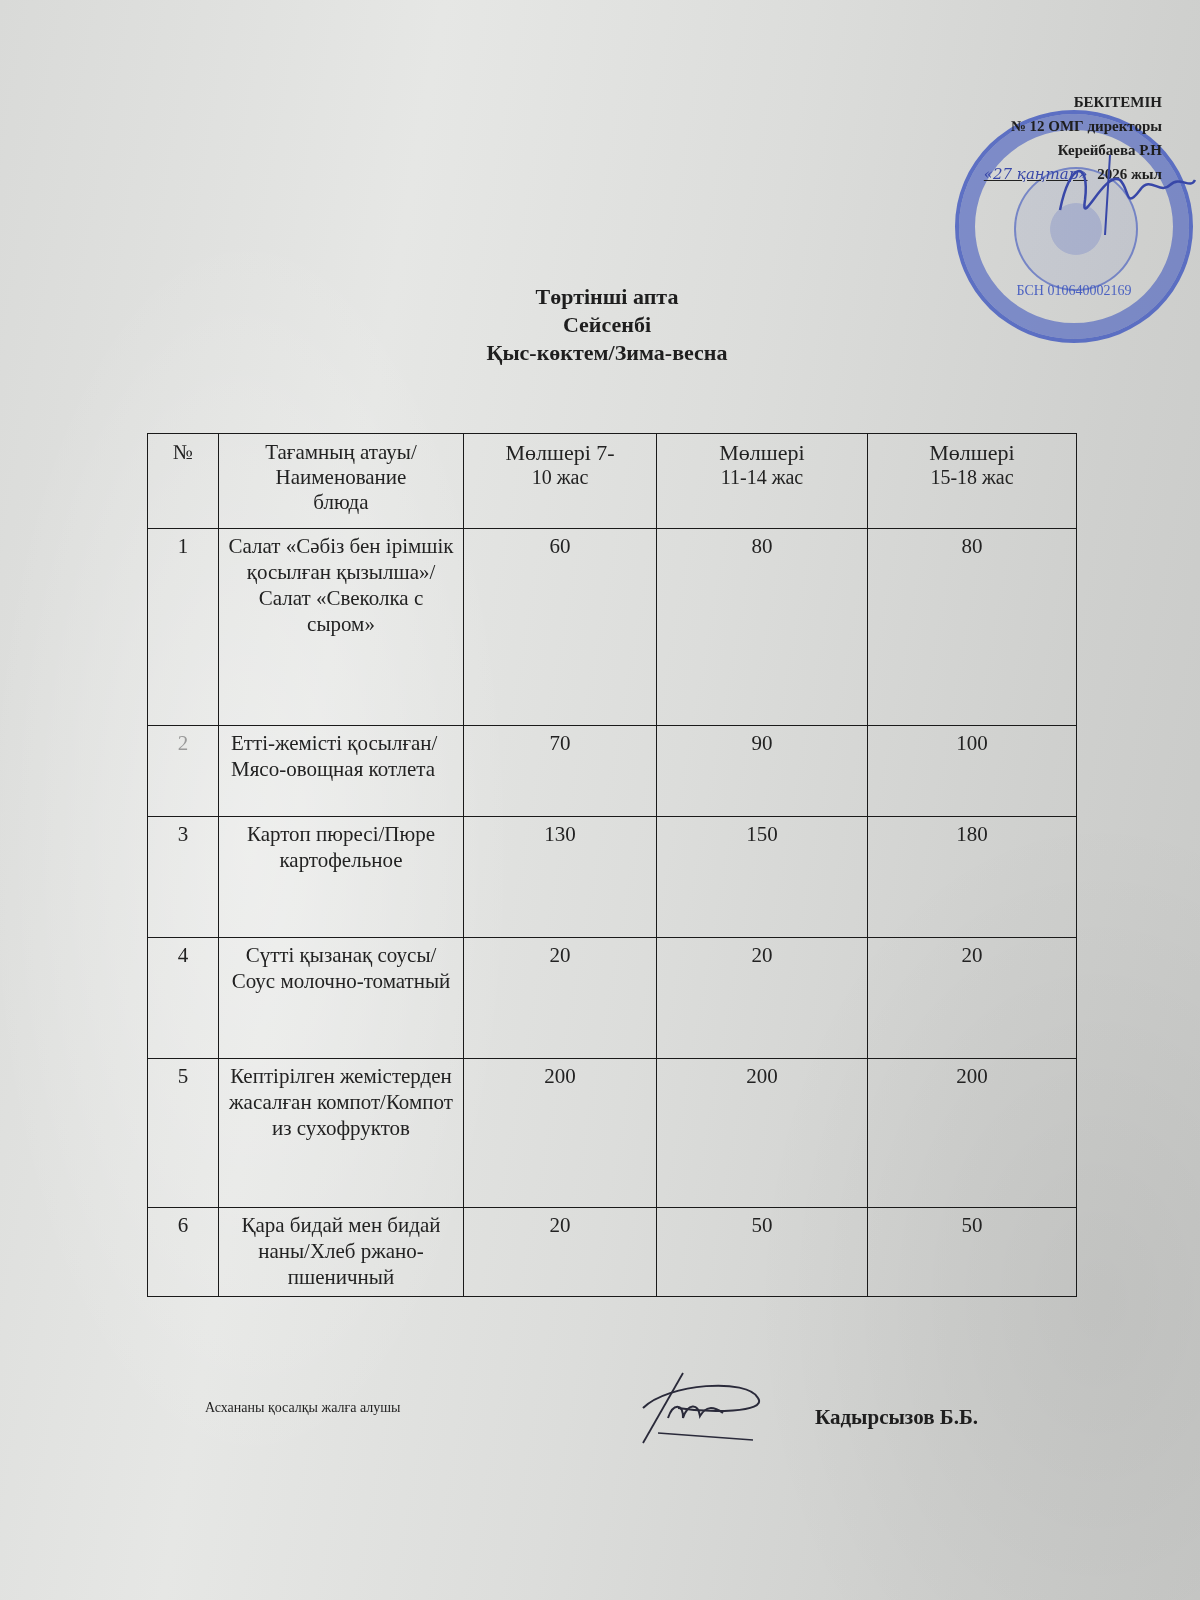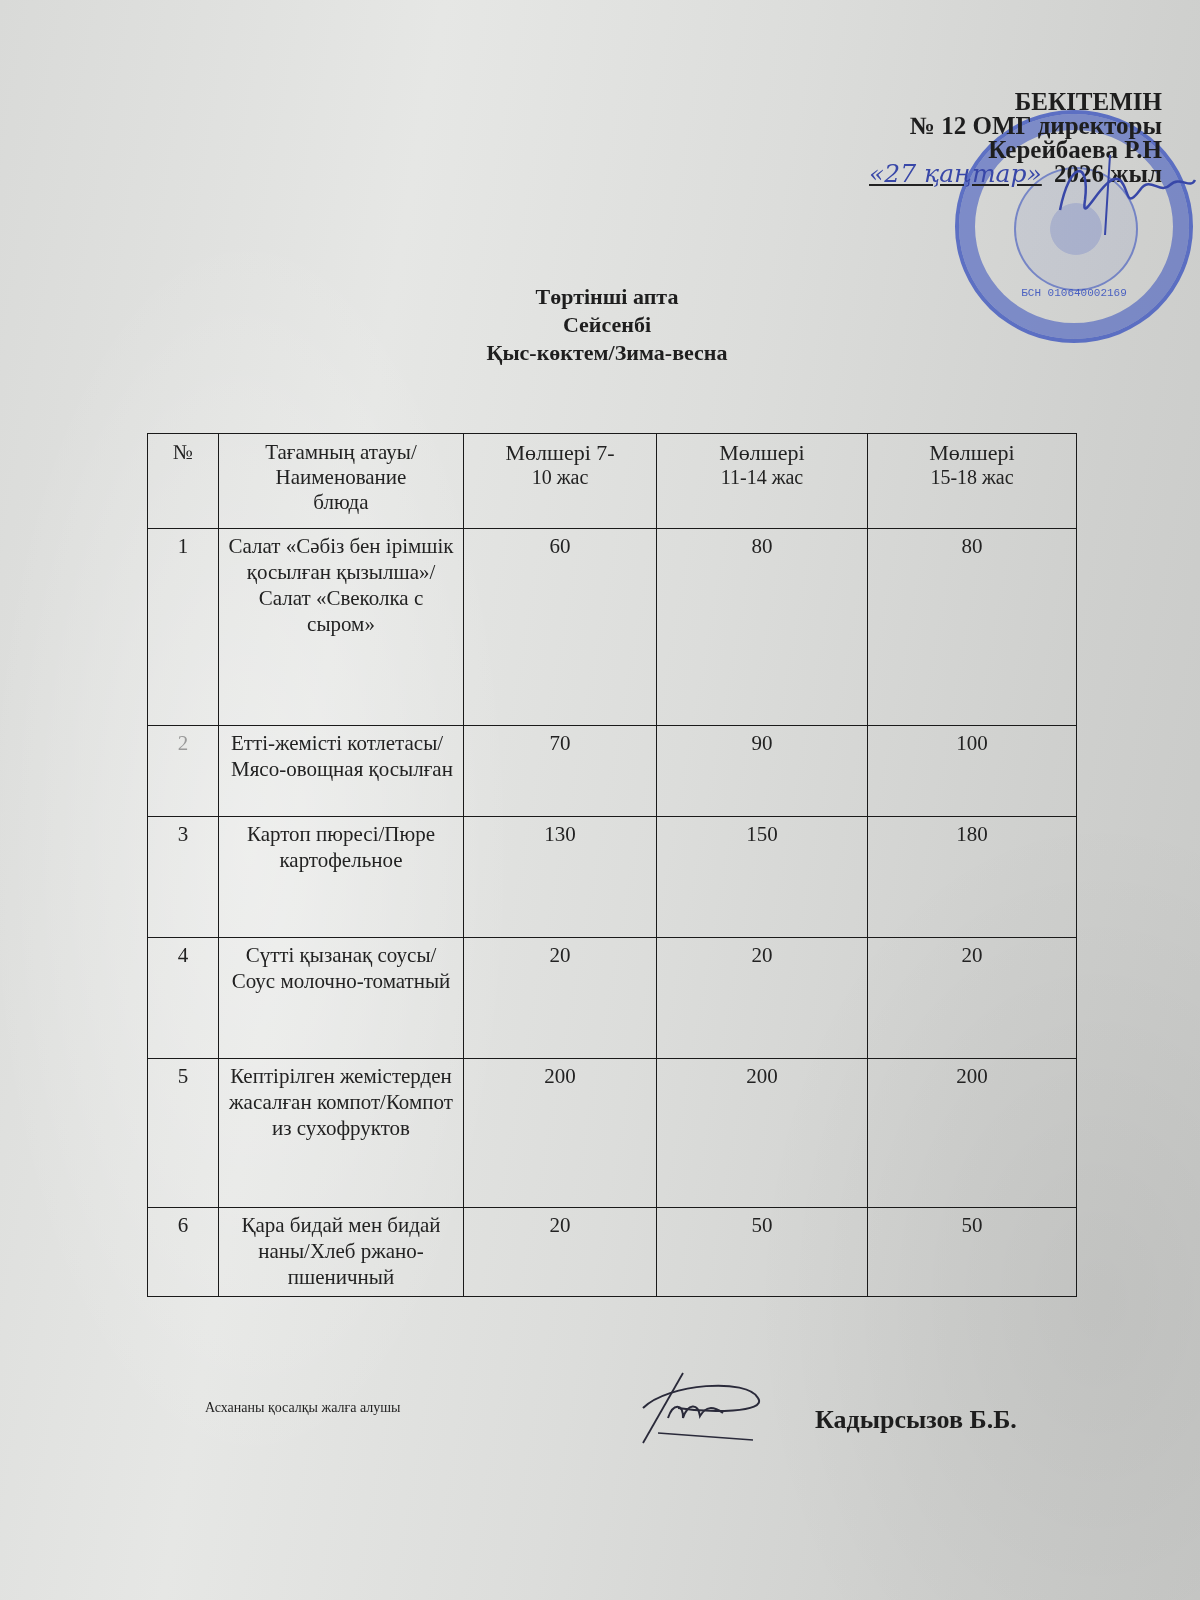--- a/index.html
+++ b/index.html
@@ -23,21 +23,21 @@
         radial-gradient(ellipse 500px 700px at 1100px 1300px, rgba(0,0,0,0.05), rgba(0,0,0,0) 70%);
       pointer-events: none;
     }
     
     .approval {
       position: absolute;
       right: 38px;
       top: 90px;
       text-align: right;
       font-weight: bold;
-      font-size: 25px;
+      font-size: 15px;
       line-height: 24px;
       color: #1e1e1e;
     }
     .approval .date-row .handwrite {
       font-family: "DejaVu Serif", serif;
       font-style: italic;
       font-weight: normal;
       color: #3847a8;
       text-decoration: underline;
       text-decoration-color: #222;
@@ -63,22 +63,22 @@
       border-radius: 50%;
       border: 2px solid rgba(52,78,190,0.55);
       background: radial-gradient(circle, rgba(52,78,190,0.25) 0 30%, rgba(52,78,190,0.08) 31% 100%);
     }
     .stamp-text {
       position: absolute;
       bottom: 40px;
       left: 0;
       right: 0;
       text-align: center;
-      font-family: Liberation Mono, monospace;
-      font-size: 11px;
+      font-family: Liberation Serif, serif;
+      font-size: 14px;
       color: rgba(52,78,190,0.85);
     }
     .director-sign {
       position: absolute;
       left: 1050px;
       top: 150px;
     }
     
     .titles {
       position: absolute;
@@ -143,21 +143,21 @@
       left: 205px;
       font-size: 14px;
       color: #1e1e1e;
       margin-top: 27px;
     }
     .footer-name {
       position: absolute;
       top: 1405px;
       left: 815px;
       font-weight: bold;
-      font-size: 26px;
+      font-size: 21px;
       color: #1e1e1e;
     }
     .footer-sign {
       position: absolute;
       left: 628px;
       top: 1368px;
     }
   </style>
 </head>
 <body>
@@ -216,21 +216,21 @@
   <tbody>
     <tr class="row1">
       <td class="num">1</td>
       <td class="name">Салат «Сәбіз бен ірімшік қосылған қызылша»/Салат «Свеколка с сыром»</td>
       <td class="num">60</td>
       <td class="num">80</td>
       <td class="num">80</td>
     </tr>
     <tr class="row2">
       <td class="num faded">2</td>
-      <td class="name">Етті-жемісті котлетасы/Мясо-овощная  қосылған</td>
+      <td class="name">Етті-жемісті қосылған/Мясо-овощная  котлета</td>
       <td class="num bold-text">70</td>
       <td class="num bold-text">90</td>
       <td class="num bold-text">100</td>
     </tr>
     <tr class="row3">
       <td class="num">3</td>
       <td class="name bold-text">Картоп пюресі/Пюре картофельное</td>
       <td class="num bold-text">130</td>
       <td class="num bold-text">150</td>
       <td class="num bold-text">180</td>

